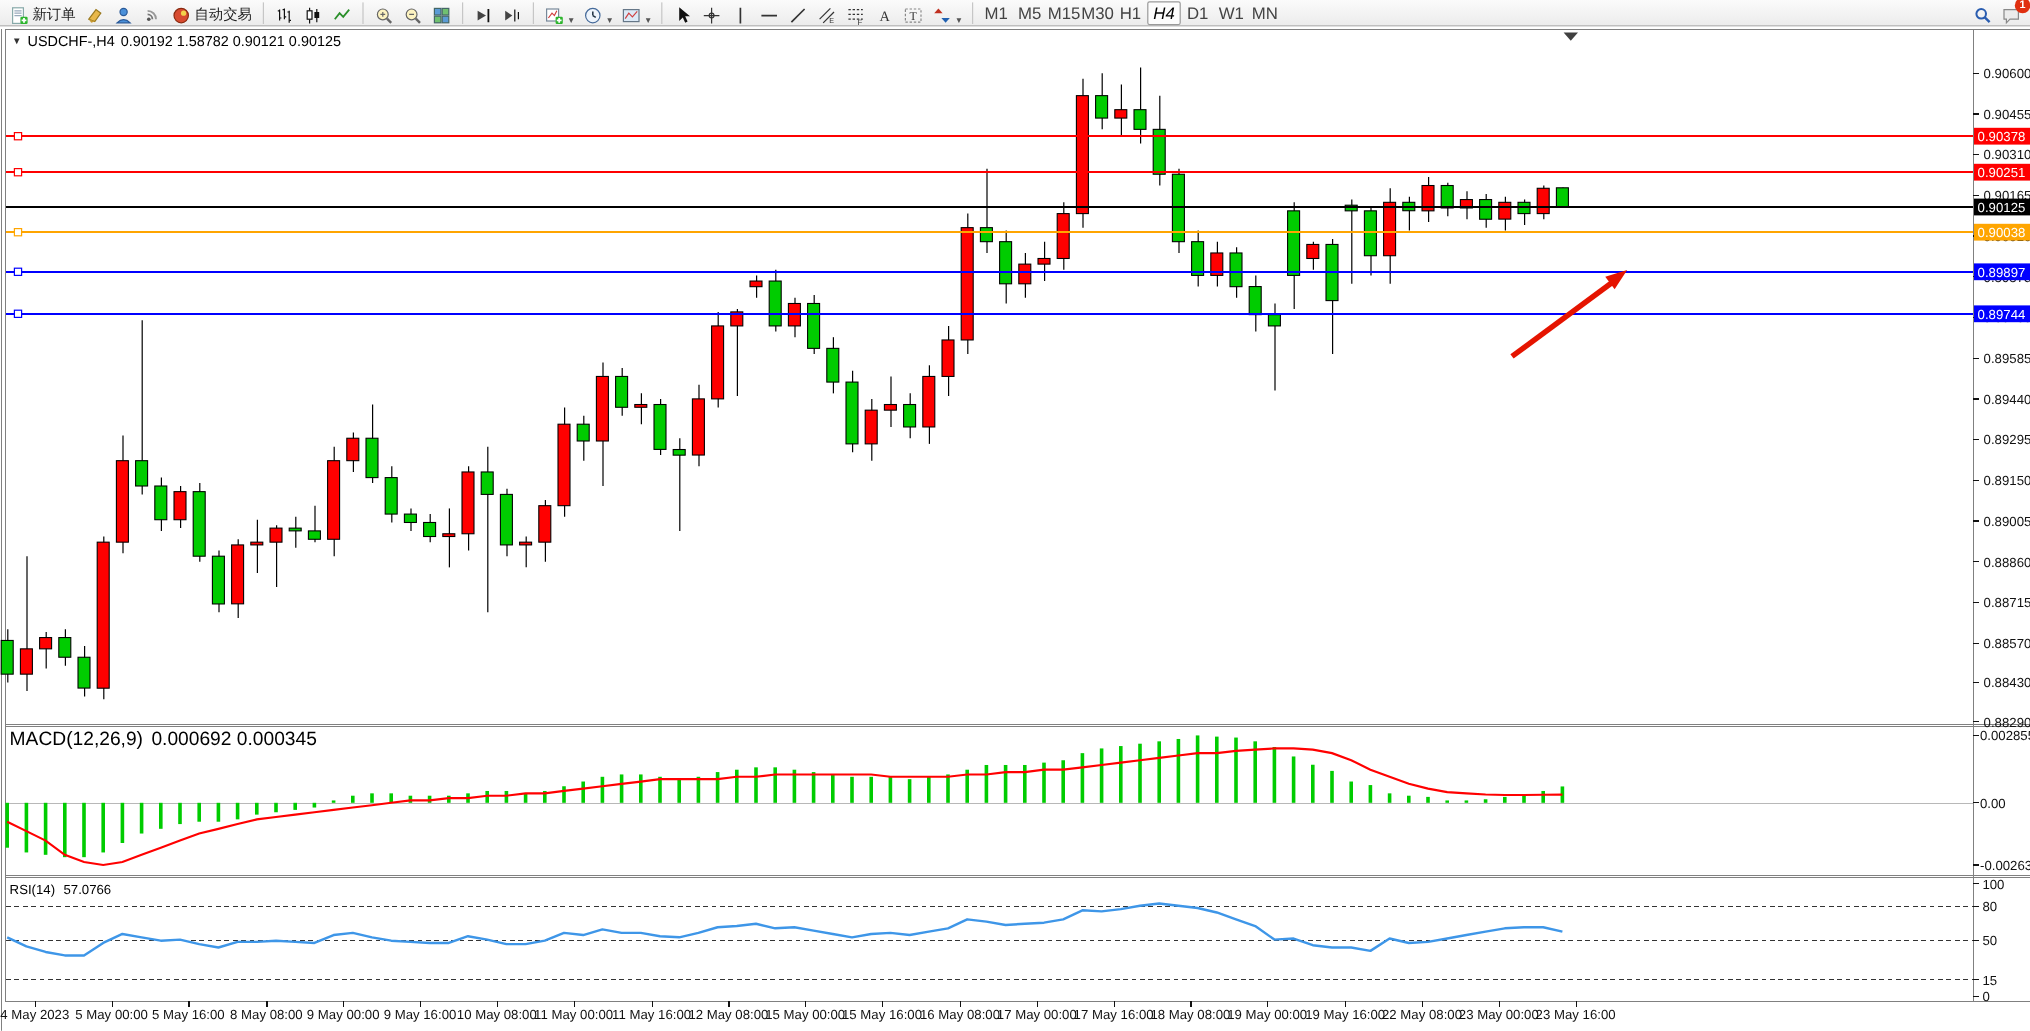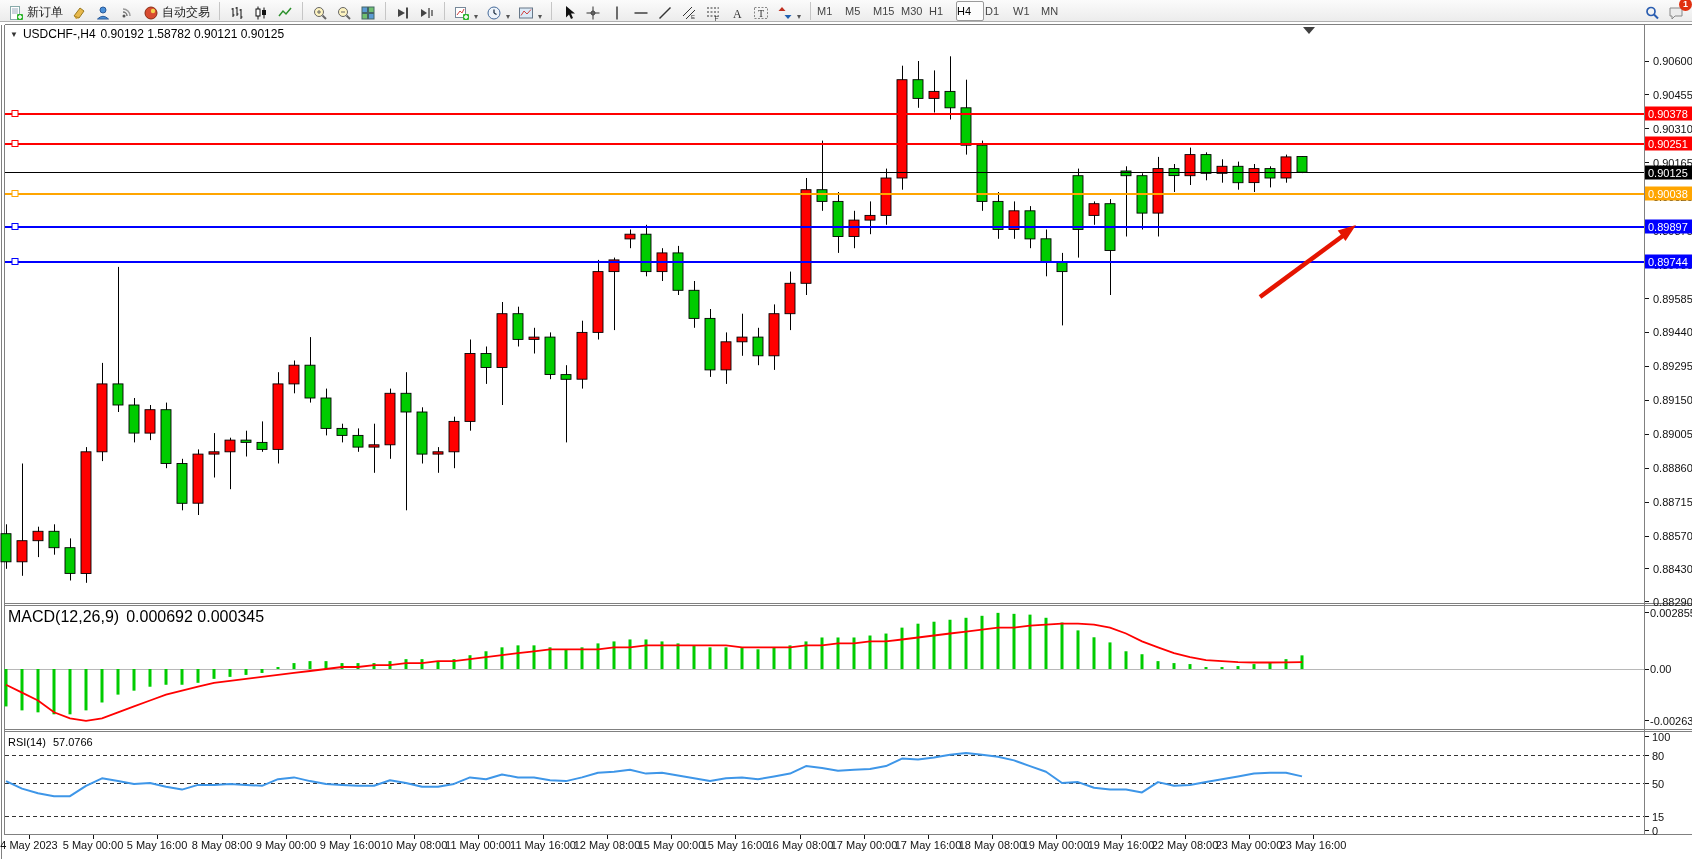--- a/index.html
+++ b/index.html
@@ -4,22 +4,22 @@
 <style>
   html,body{margin:0;padding:0;width:1692px;height:859px;overflow:hidden;background:#ffffff;
     font-family:"Liberation Sans","DejaVu Sans",sans-serif;}
   #toolbar{position:absolute;left:0;top:0;width:1692px;height:22px;background:linear-gradient(#fbfbfb,#ececec);
     border-bottom:1px solid #b0b0b0;display:flex;align-items:center;padding:0 4px;box-sizing:border-box;z-index:5;}
   .tb-btn{display:inline-flex;align-items:flex-end;gap:3px;height:20px;padding:0 3px;border:1px solid transparent;
     border-radius:2px;font-size:12px;color:#222;cursor:default;white-space:nowrap;}
   .tb-btn svg{display:block;}
   .tb-sep{width:1px;height:18px;background:#c6c6c6;margin:0 5px;}
   .dd{font-size:8px;color:#555;margin-left:1px;}
-  .tf-btn{width:26px;height:18px;line-height:18px;text-align:left;font-size:11px;color:#444;border:1px solid transparent;}
-  .tf-btn.active{background:#fcfcfc;border:1px solid #9a9a9a;border-radius:2px;color:#000;}
+  .tf-btn{width:26px;height:18px;line-height:18px;text-align:center;font-size:14px;color:#444;border:1px solid transparent;}
+  .tf-btn.active{background:#fcfcfc;border:1px solid #9a9a9a;border-radius:2px;color:#000;font-style:italic;}
   .tb-spacer{flex:1;}
   #notif-badge{position:relative;}
   #notif-badge .badge{position:absolute;top:-3px;right:-5px;background:#e03010;color:#fff;border-radius:50%;
     width:13px;height:13px;font-size:9px;line-height:13px;text-align:center;font-weight:bold;}
   #chart-svg{position:absolute;left:0;top:0;z-index:1;}
   .overlay{position:absolute;z-index:3;font-size:12px;color:#000;}
   #chart-title{left:10px;top:27px;display:flex;align-items:center;gap:5px;}
   #chart-title .tri{font-size:8px;color:#333;}
   #macd-label{left:8px;top:608px;font-size:16px;}
   #rsi-label{left:8px;top:736px;font-size:11px;}

